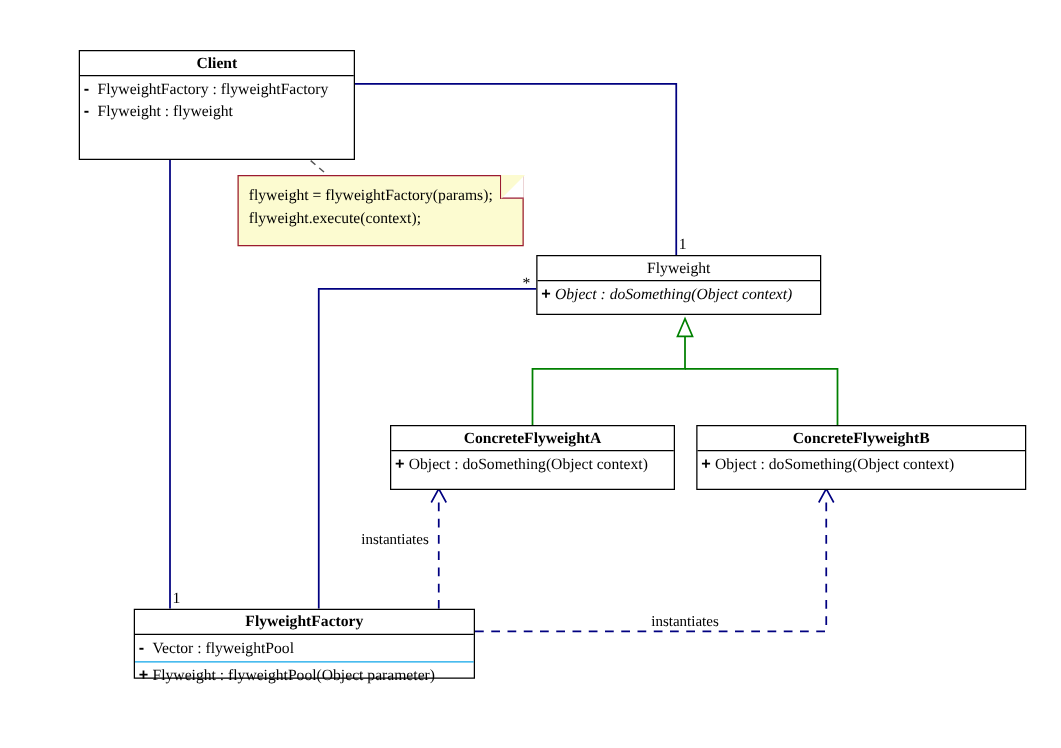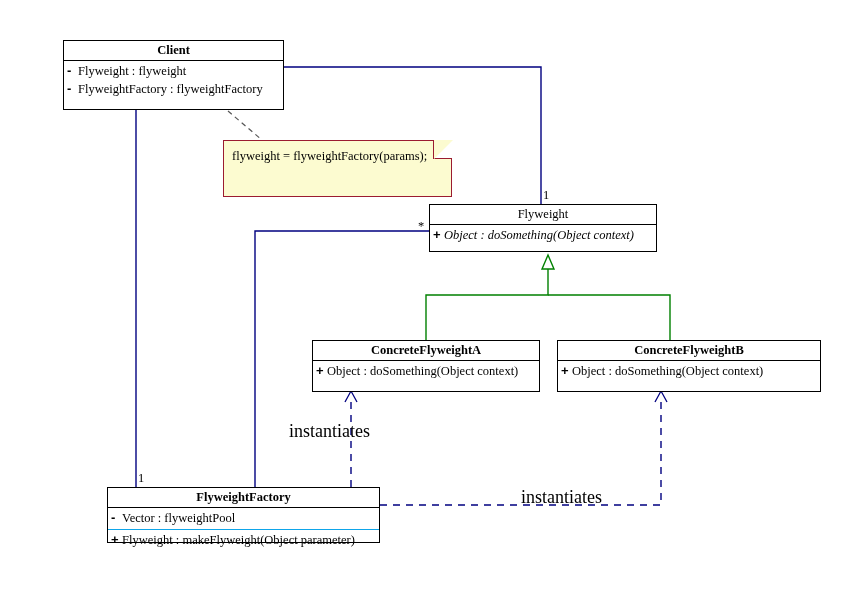--- a/index.html
+++ b/index.html
@@ -61,21 +61,20 @@
   }
   .member-text.italic {
     font-style: italic;
   }
   .note {
     position: absolute;
     background: #fcfbd0;
     border: 1px solid #9b1b30;
     box-sizing: border-box;
     z-index: 6;
-    margin-left: 33px;
   }
   .note-fold {
     position: absolute;
     right: -1px;
     top: -1px;
     width: 19px;
     height: 19px;
     background: #ffffff;
     border-left: 1px solid #9b1b30;
     border-bottom: 1px solid #9b1b30;
@@ -92,21 +91,21 @@
   .note-text {
     position: relative;
     padding: 6px 8px;
     font-size: 12.5px;
     line-height: 18px;
     color: #000000;
     z-index: 2;
   }
   .edge-label {
     position: absolute;
-    font-size: 18px;
+    font-size: 12px;
     line-height: 13px;
     color: #000000;
     white-space: nowrap;
     z-index: 7;
     font-family: Liberation Serif, serif;
   }
   .mult {
     position: absolute;
     font-size: 12.5px;
     line-height: 13px;
@@ -131,28 +130,28 @@
 
   <polyline points="351,487 351,400" fill="none" stroke="#000080" stroke-width="1.4" stroke-dasharray="7,6"></polyline>
   <polyline points="345,402 351,391 357,402" fill="none" stroke="#000080" stroke-width="1.3"></polyline>
 
   <polyline points="380,505 661,505 661,400" fill="none" stroke="#000080" stroke-width="1.4" stroke-dasharray="7,6"></polyline>
   <polyline points="655,402 661,391 667,402" fill="none" stroke="#000080" stroke-width="1.3"></polyline>
 
   <line x1="228" y1="111" x2="262" y2="140" stroke="#555555" stroke-width="1.2" stroke-dasharray="5,4"></line>
 </svg>
 
-<div class="uml-class" style="left:63px; top:40px; width:221px; height:70px;">
+<div class="uml-class" style="left:63px; top:40px; width:221px; height:88px;">
   <div class="uml-title">Client</div>
   <div class="uml-compartment">
     <span class="member">
+      <span class="vis">-</span><span class="member-text">FlyweightFactory : flyweightFactory</span>
+    </span>
+    <span class="member">
       <span class="vis">-</span><span class="member-text">Flyweight : flyweight</span>
-    </span>
-    <span class="member">
-      <span class="vis">-</span><span class="member-text">FlyweightFactory : flyweightFactory</span>
     </span>
   </div>
 </div>
 
 <div class="uml-class" style="left:429px; top:204px; width:228px; height:48px;">
   <div class="uml-title abstract">Flyweight</div>
   <div class="uml-compartment">
     <span class="member">
       <span class="vis">+</span><span class="member-text italic">Object : doSomething(Object context)</span>
     </span>
@@ -179,31 +178,32 @@
 
 <div class="uml-class" style="left:107px; top:487px; width:273px; height:56px;">
   <div class="uml-title">FlyweightFactory</div>
   <div class="uml-compartment divided">
     <span class="member">
       <span class="vis">-</span><span class="member-text">Vector : flyweightPool</span>
     </span>
   </div>
   <div class="uml-compartment">
     <span class="member">
-      <span class="vis">+</span><span class="member-text">Flyweight : makeFlyweight(Object parameter)</span>
+      <span class="vis">+</span><span class="member-text">Flyweight : flyweightPool(Object parameter)</span>
     </span>
   </div>
 </div>
 
 <div class="note" style="left:190px; top:140px; width:229px; height:57px;">
   <div class="note-fold">
     <div class="note-fold-inner"></div>
   </div>
   <div class="note-text">
     <div>flyweight = flyweightFactory(params);</div>
+    <div>flyweight.execute(context);</div>
   </div>
 </div>
 
 <div class="mult" style="left:543px; top:189px;">1</div>
 
 <div class="mult" style="left:418px; top:220px;">*</div>
 
 <div class="mult" style="left:138px; top:472px;">1</div>
 
 <div class="edge-label" style="left:289px; top:425px;">instantiates</div>

